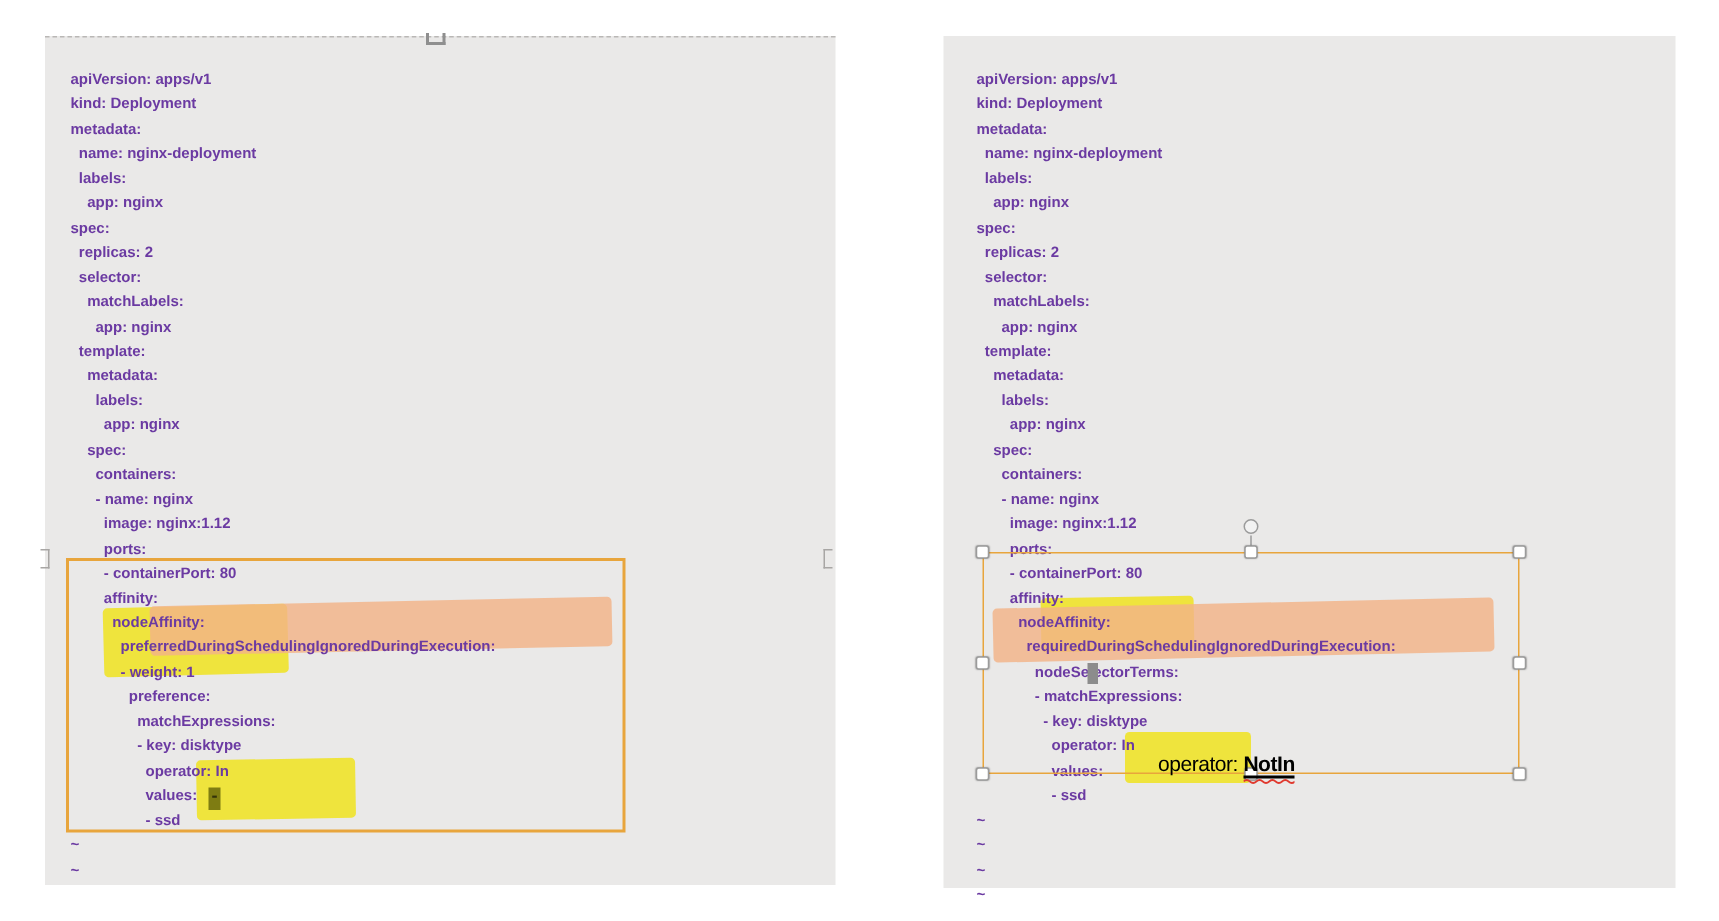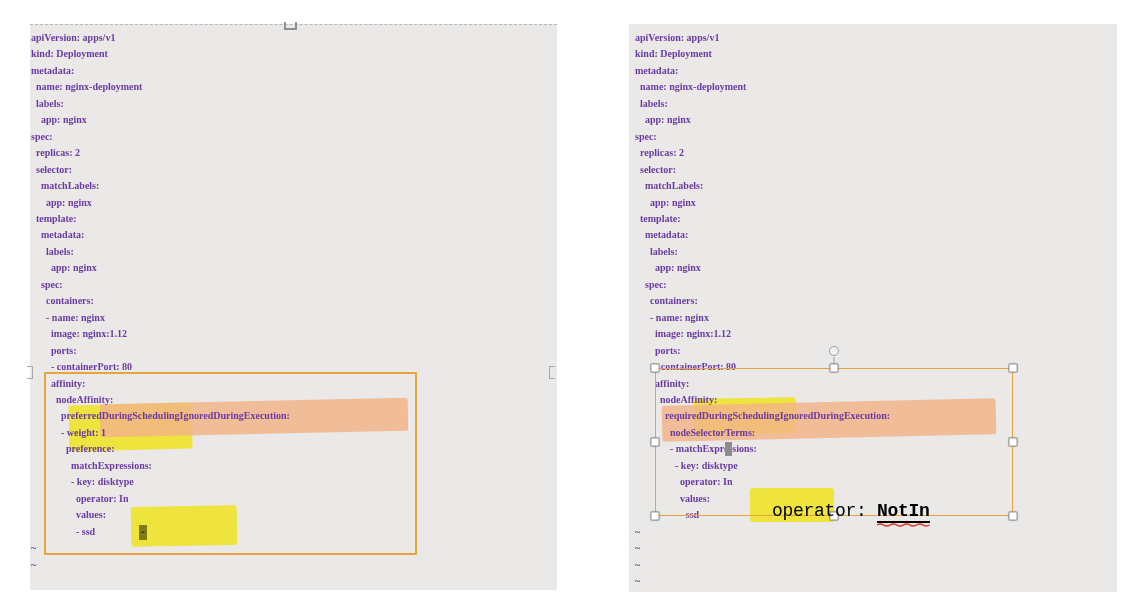--- a/index.html
+++ b/index.html
@@ -19,22 +19,22 @@
   *{box-sizing:border-box;}
   html,body{margin:0;padding:0;}
   body{width:1146px;height:614px;background:#ffffff;overflow:hidden;
        font-family:"DejaVu Sans","Liberation Sans",sans-serif;}
   .stage{position:relative;width:1146px;height:614px;}
 
   .panel{position:absolute;background:var(--panel-bg);}
   .panel.left{left:30px;top:24px;width:527px;height:566px;border-top:1px dashed #b9b7b5;}
   .panel.right{left:629px;top:24px;width:488px;height:568px;}
 
-  pre.yaml{position:absolute;margin:0;z-index:2;
-    font-family:Liberation Serif, serif;
+  pre.yaml{position:absolute;margin:16px;z-index:2;
+    font-family:Liberation Sans, sans-serif;
     font-size:10px;line-height:16.45px;font-weight:bold;
     color:var(--code-text);white-space:pre;background:transparent;}
   pre.yaml.left{left:31px;top:30px;}
   pre.yaml.right{left:635px;top:30px;}
 
   .hl{position:absolute;z-index:1;border-radius:3px;}
   .hl.yellow{background:var(--highlight-yellow);opacity:.92;}
   .hl.salmon{background:var(--highlight-salmon);opacity:.82;}
 
   .anno-box{position:absolute;z-index:4;border:2px solid var(--box-border);background:transparent;pointer-events:auto;}
@@ -52,22 +52,22 @@
     border:1px solid var(--handle-border);border-radius:50%;transform:translate(-50%,-50%);}
   .rot-stem{position:absolute;z-index:5;width:1px;height:9px;background:var(--handle-border);transform:translateX(-50%);}
 
   .crop-top{position:absolute;z-index:5;width:13px;height:8px;
     border-left:2px solid #8f8f8f;border-right:2px solid #8f8f8f;border-bottom:2px solid #8f8f8f;background:transparent;}
   .crop-side{position:absolute;z-index:5;width:6px;height:13px;border:1.5px solid var(--crop-mark);background:transparent;}
   .crop-side.open-left{border-left:none;}
   .crop-side.open-right{border-right:none;}
 
   .overlay-note{position:absolute;z-index:6;color:var(--overlay-text);
-    font-family:Liberation Mono, monospace;
-    font-size:18px;letter-spacing:-0.3px;white-space:nowrap;}
+    font-family:Liberation Sans, sans-serif;
+    font-size:14px;letter-spacing:-0.3px;white-space:nowrap;}
   .overlay-note .em{font-weight:bold;position:relative;border-bottom:2px solid var(--overlay-text);padding-bottom:0px;}
   .overlay-note .em svg.squiggle{position:absolute;left:0;bottom:-6px;width:100%;height:4px;display:block;}
   .overlay-note .em svg.squiggle path{fill:none;stroke:var(--squiggle-red);stroke-width:1.4;}
 </style>
 </head>
 <body>
 
 <div class="stage">
 
   <div class="panel left"></div>

